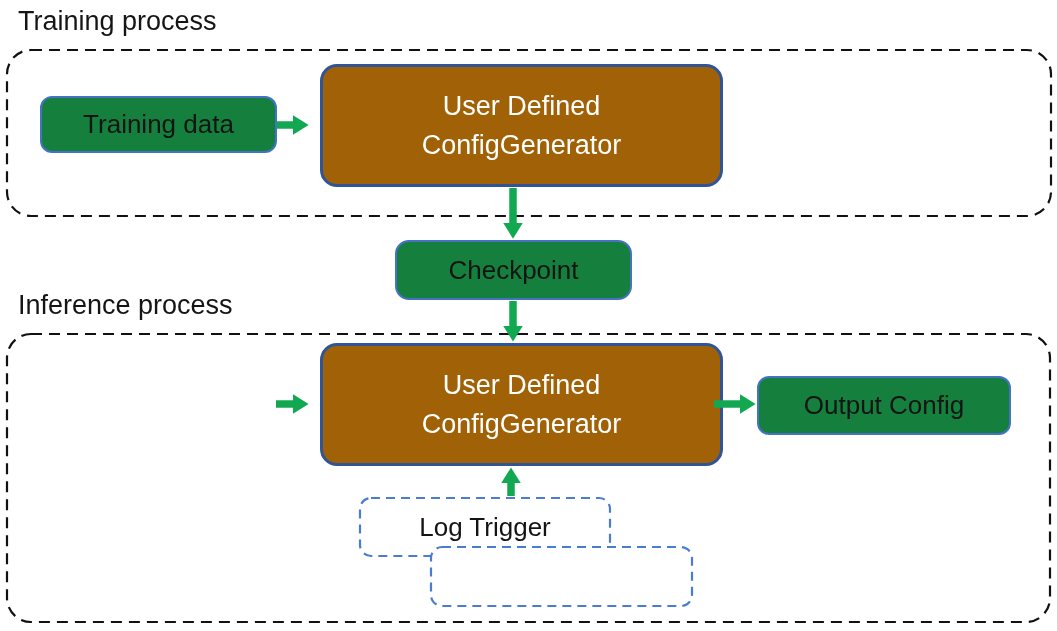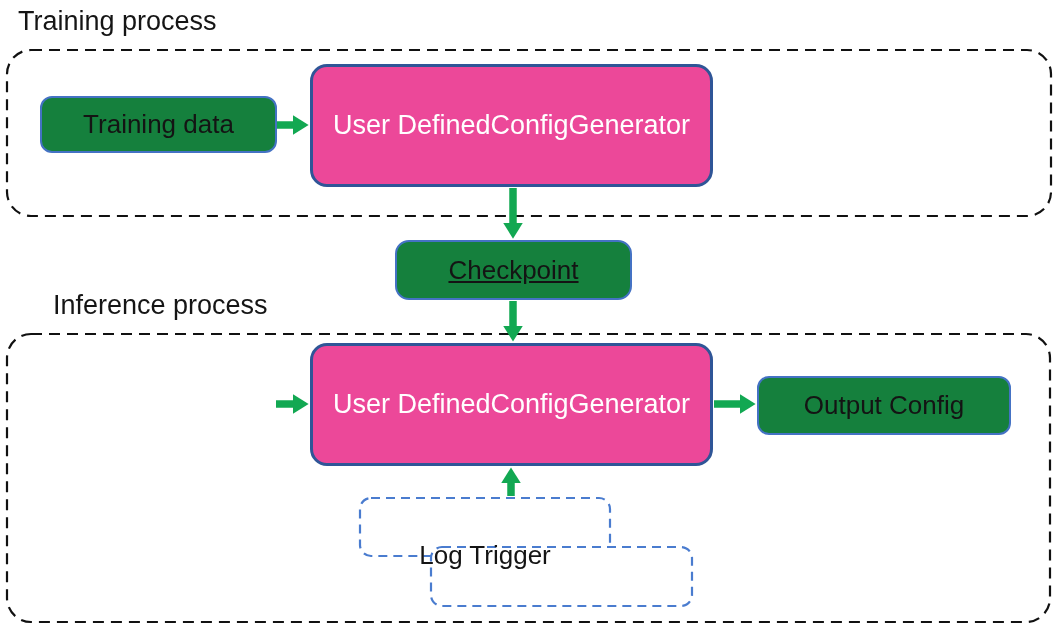--- a/index.html
+++ b/index.html
@@ -32,27 +32,28 @@
     justify-content: center;
     text-align: center;
     font-size: 26px;
     color: #141414;
     background: #15803d;
     border: 2px solid #4472C4;
     border-radius: 12px;
     white-space: nowrap;
   }
   .node.blue {
-    background: #ec4899;
+    background: #a16207;
     border: 3px solid #2F5597;
     border-radius: 17px;
     color: #ffffff;
     font-size: 27px;
     line-height: 39px;
-    flex-direction: row;
+    flex-direction: column;
+    margin-left: 10px;
   }
   .trigger-label {
     position: absolute;
     box-sizing: border-box;
     display: flex;
     align-items: center;
     justify-content: center;
     font-size: 26px;
     color: #141414;
     white-space: nowrap;
@@ -69,40 +70,40 @@
 <div class="canvas">
 
   <svg class="layer" viewBox="0 0 1057 631" xmlns="http://www.w3.org/2000/svg">
     <rect x="7" y="50" width="1044" height="166" rx="24" fill="none" stroke="#111111" stroke-width="2.2" stroke-dasharray="11 7"></rect>
     <rect x="7" y="334" width="1043" height="288" rx="24" fill="none" stroke="#111111" stroke-width="2.2" stroke-dasharray="11 7"></rect>
     <rect x="360" y="498" width="250" height="58" rx="11" fill="#ffffff" stroke="#4A7CCF" stroke-width="2.2" stroke-dasharray="9 6"></rect>
     <rect x="431" y="547" width="261" height="59" rx="11" fill="#ffffff" stroke="#4A7CCF" stroke-width="2.2" stroke-dasharray="9 6"></rect>
   </svg>
 
   <div class="section-title" style="left:18px; top:4px;">Training process</div>
-  <div class="section-title" style="left:18px; top:288px;margin-left:35px;">Inference process</div>
+  <div class="section-title" style="left:18px; top:288px;">Inference process</div>
 
   <div class="node" style="left:40px; top:96px; width:237px; height:57px;">Training data</div>
 
   <div class="node blue" style="left:310px; top:64px; width:403px; height:123px;">
     <div>User Defined</div>
     <div>ConfigGenerator</div>
   </div>
 
-  <div class="node" style="left:395px; top:240px; width:237px; height:60px; border-radius:14px;text-decoration:underline;">Checkpoint</div>
+  <div class="node" style="left:395px; top:240px; width:237px; height:60px; border-radius:14px;">Checkpoint</div>
 
 
   <div class="node blue" style="left:310px; top:343px; width:403px; height:123px;">
     <div>User Defined</div>
     <div>ConfigGenerator</div>
   </div>
 
   <div class="node" style="left:757px; top:376px; width:254px; height:59px;">Output Config</div>
 
-  <div class="trigger-label" style="left:360px; top:526px; width:250px; height:58px;">Log Trigger</div>
+  <div class="trigger-label" style="left:360px; top:498px; width:250px; height:58px;">Log Trigger</div>
 
   <svg class="layer" viewBox="0 0 1057 631" xmlns="http://www.w3.org/2000/svg">
     <defs>
       <marker id="ah" viewBox="0 0 10 10" refX="0.5" refY="5" markerWidth="2.6" markerHeight="2.6" orient="auto">
         <path d="M0,0 L8,5 L0,10 Z" fill="#12A852"></path>
       </marker>
     </defs>
     <path class="arrow" d="M277,125 L294,125" marker-end="url(#ah)" stroke="#12A852"></path>
     <path class="arrow" d="M513,188 L513,224" marker-end="url(#ah)" stroke="#12A852"></path>
     <path class="arrow" d="M513,301 L513,327" marker-end="url(#ah)" stroke="#12A852"></path>

